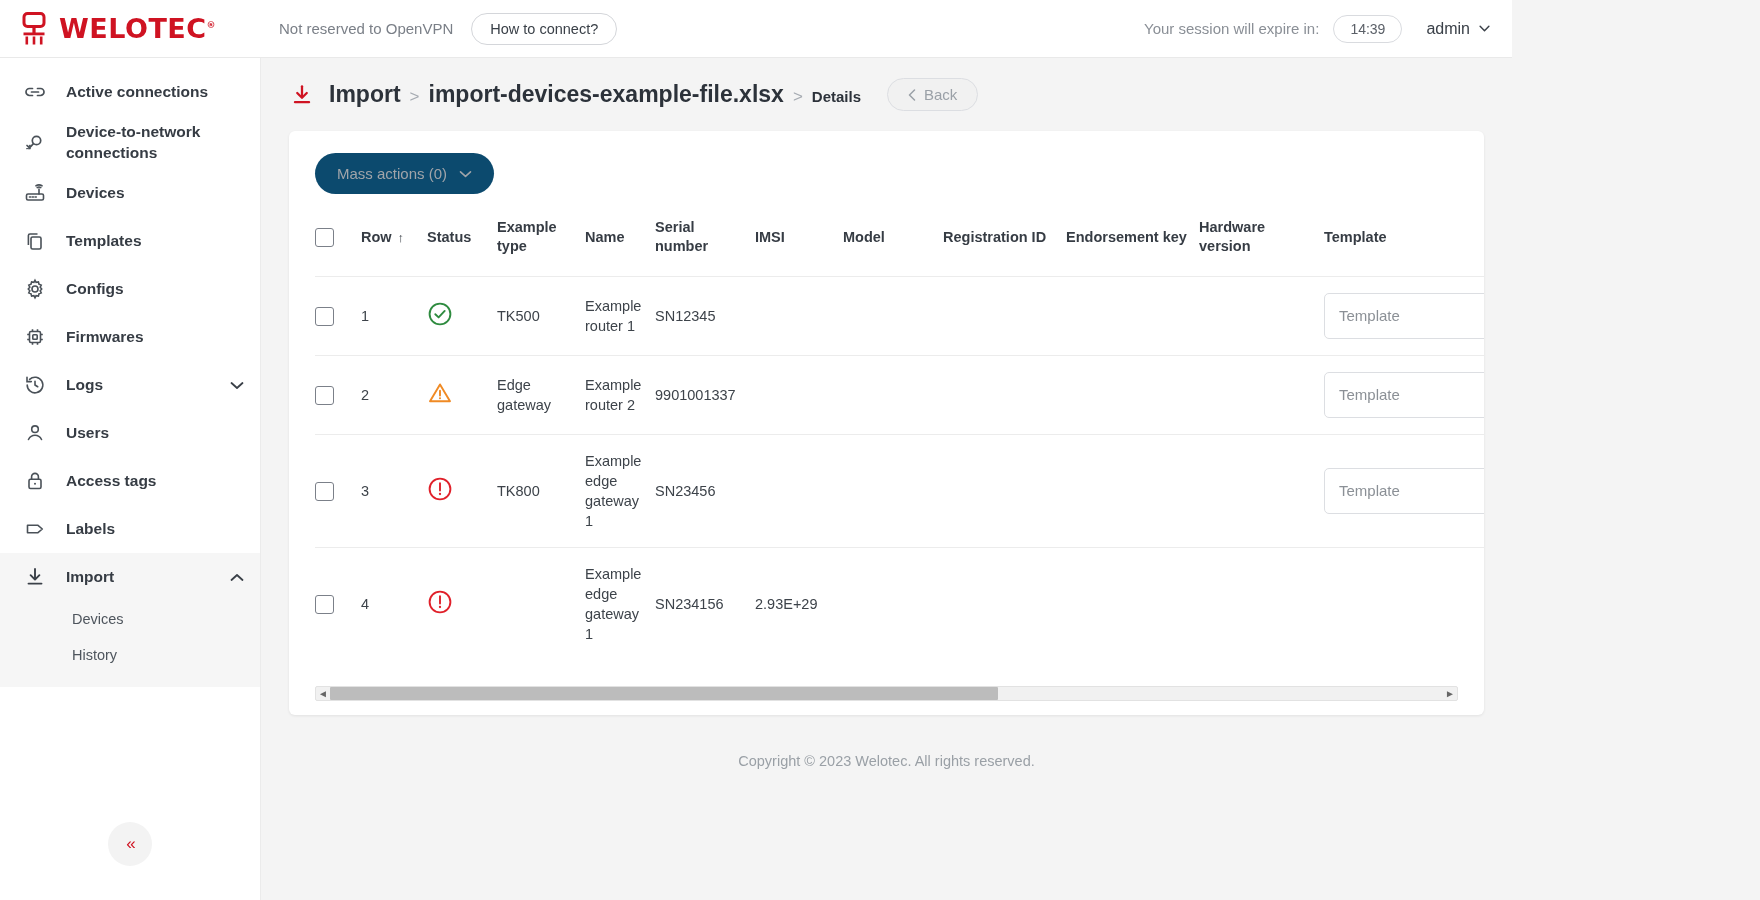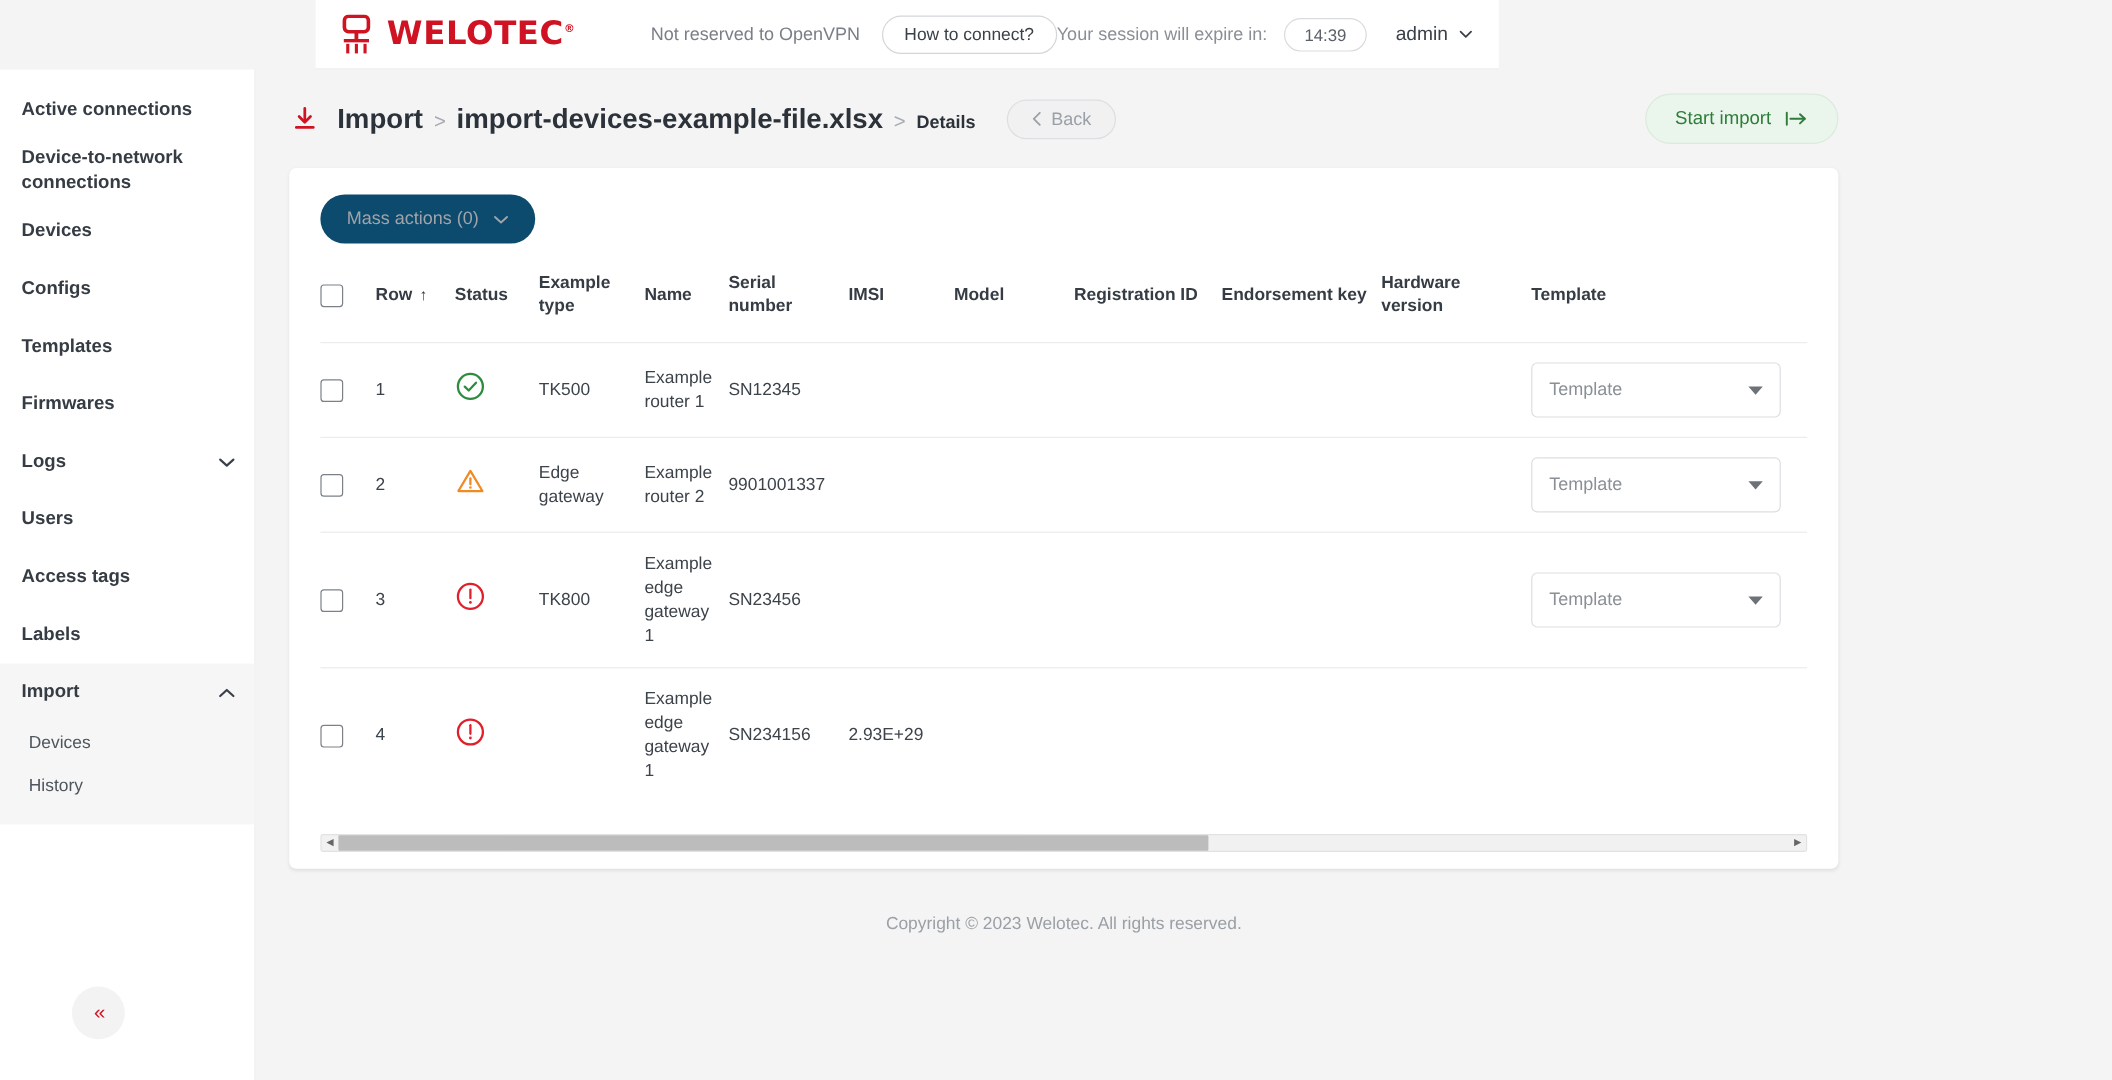--- a/index.html
+++ b/index.html
@@ -2,21 +2,21 @@
 <html><head>
 <meta charset="utf-8">
 <style>
   * { box-sizing: border-box; margin: 0; padding: 0; }
   html, body {
     width: 1760px; height: 900px;
     font-family: "Liberation Sans", sans-serif;
     background: #f4f4f4;
     overflow: hidden;
   }
-  .app { display: flex; flex-direction: column; width: 1512px; height: 900px; align-items: center; }
+  .app { display: flex; flex-direction: column; width: 1512px; height: 900px; }
 
   
   .topbar {
     height: 58px; flex: 0 0 58px;
     background: #ffffff;
     display: flex; align-items: center;
     border-bottom: 1px solid #e9e9e9;
     position: relative; z-index: 5;
   }
   .logo-block {
@@ -264,38 +264,38 @@
                 </g>
               </svg>
           </span>
           <span class="nav-label">Devices</span>
         </div>
 
         <div class="nav-item">
           <span class="nav-ico">
             <svg width="24" height="24" viewBox="0 0 24 24">
                 <g fill="none" stroke="#4a5158" stroke-width="1.6">
+                  <rect x="8" y="8" width="10" height="12" rx="1.6"></rect>
+                  <path d="M14.5 5H7a1.6 1.6 0 0 0-1.6 1.6V16"></path>
+                </g>
+              </svg>
+          </span>
+          <span class="nav-label">Templates</span>
+        </div>
+
+        <div class="nav-item">
+          <span class="nav-ico">
+            <svg width="24" height="24" viewBox="0 0 24 24">
+                <g fill="none" stroke="#4a5158" stroke-width="1.6">
                   <circle cx="12" cy="12" r="3"></circle>
                   <path d="M12 3.3l1.1 2.1 2.3-.5.6 2.3 2.2.9-1 2.1 1.5 1.8-1.5 1.8 1 2.1-2.2.9-.6 2.3-2.3-.5L12 20.7l-1.1-2.1-2.3.5-.6-2.3-2.2-.9 1-2.1L5.3 12l1.5-1.8-1-2.1 2.2-.9.6-2.3 2.3.5z"></path>
                 </g>
               </svg>
           </span>
           <span class="nav-label">Configs</span>
-        </div>
-
-        <div class="nav-item">
-          <span class="nav-ico">
-            <svg width="24" height="24" viewBox="0 0 24 24">
-                <g fill="none" stroke="#4a5158" stroke-width="1.6">
-                  <rect x="8" y="8" width="10" height="12" rx="1.6"></rect>
-                  <path d="M14.5 5H7a1.6 1.6 0 0 0-1.6 1.6V16"></path>
-                </g>
-              </svg>
-          </span>
-          <span class="nav-label">Templates</span>
         </div>
 
         <div class="nav-item">
           <span class="nav-ico">
             <svg width="24" height="24" viewBox="0 0 24 24">
                 <g fill="none" stroke="#4a5158" stroke-width="1.6">
                   <rect x="6.5" y="6.5" width="11" height="11" rx="1.4"></rect>
                   <rect x="9.8" y="9.8" width="4.4" height="4.4" rx="0.8"></rect>
                   <path d="M9.5 6.5V4.2M14.5 6.5V4.2M9.5 17.5v2.3M14.5 17.5v2.3M6.5 9.5H4.2M6.5 14.5H4.2M17.5 9.5h2.3M17.5 14.5h2.3"></path>
                 </g>
@@ -403,30 +403,20 @@
           <span class="crumb-sep">&gt;</span>
           <span class="crumb-file">import-devices-example-file.xlsx</span>
           <span class="crumb-sep">&gt;</span>
           <span class="crumb-last">Details</span>
         </div>
         <button class="back-btn">
           <svg width="8" height="12" viewBox="0 0 8 12">
               <path d="M6.5 1 L1.5 6 L6.5 11" fill="none" stroke="#9aa0a7" stroke-width="1.5" stroke-linecap="round" stroke-linejoin="round"></path>
             </svg>
           <span>Back</span>
-        </button>
-        <button class="start-btn">
-          <span>Start import</span>
-          <svg width="20" height="14" viewBox="0 0 20 14">
-              <g fill="none" stroke="#2e7d3a" stroke-width="1.6" stroke-linecap="round" stroke-linejoin="round">
-                <path d="M2 2v10"></path>
-                <path d="M5 7h12"></path>
-                <path d="M13 3.2 17 7l-4 3.8"></path>
-              </g>
-            </svg>
         </button>
       </div>
 
       <div class="card">
         <div class="mass-row">
           <button class="mass-btn">
             <span>Mass actions (0)</span>
             <svg width="13" height="8" viewBox="0 0 13 8">
                 <path d="M1.5 1.8 L6.5 6.4 L11.5 1.8" fill="none" stroke="#a0a4a9" stroke-width="1.6" stroke-linecap="round" stroke-linejoin="round"></path>
               </svg>

